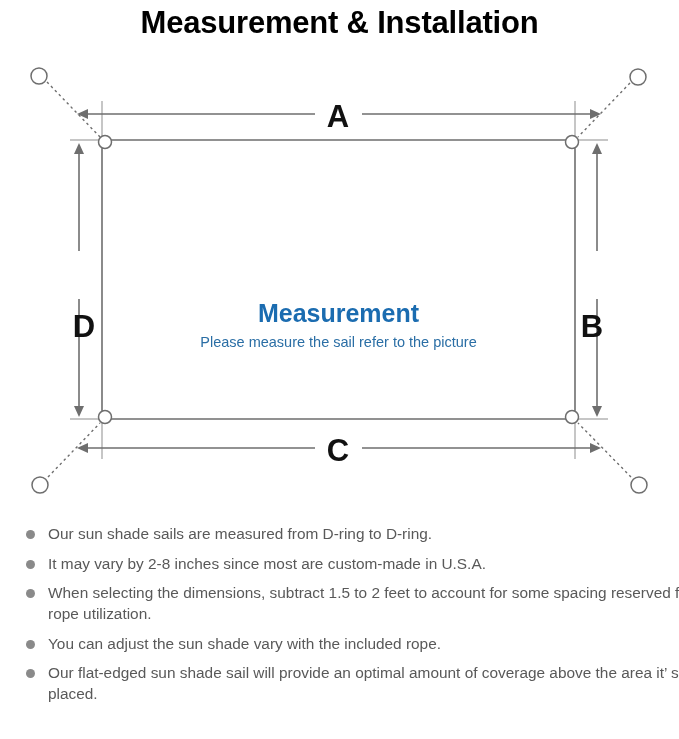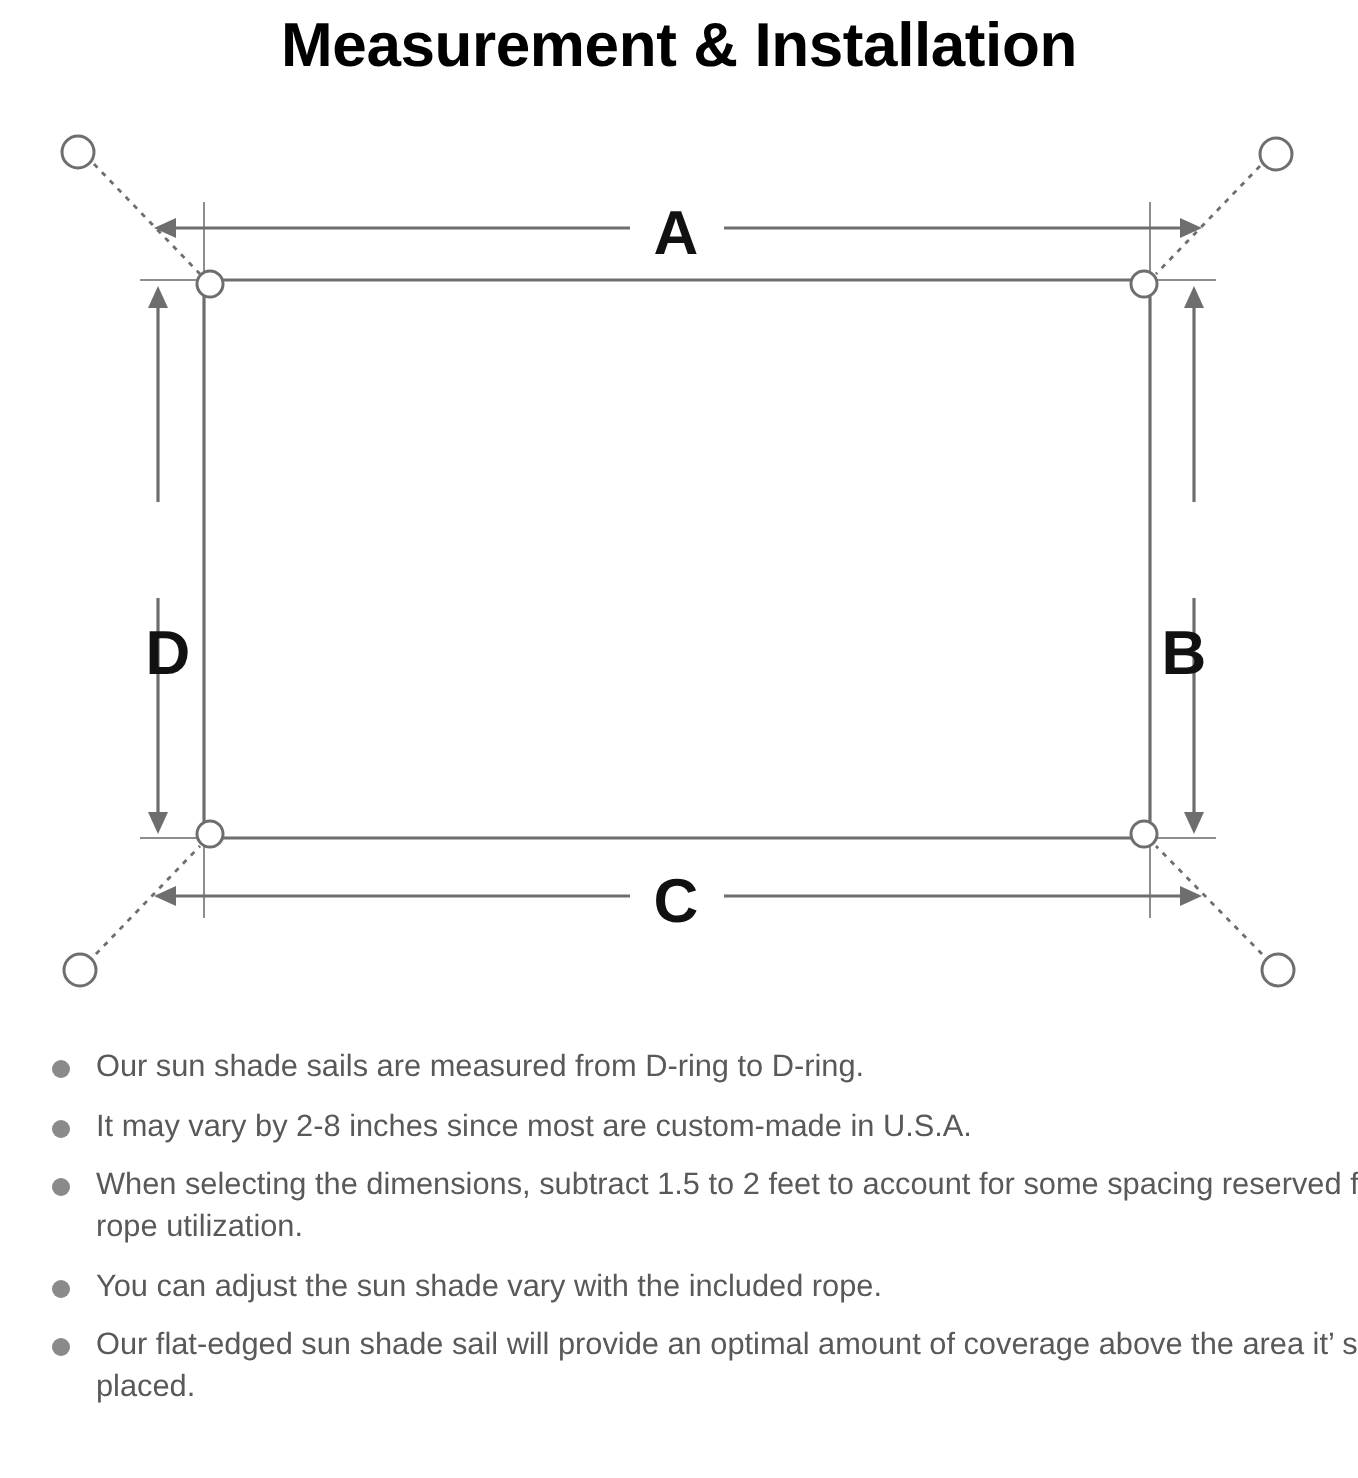--- a/index.html
+++ b/index.html
@@ -116,20 +116,24 @@
 
     <text x="338" y="81" text-anchor="middle" font-family="Liberation Sans, sans-serif" font-size="31" font-weight="bold" fill="#111111">A</text>
 
     <text x="592" y="291" text-anchor="middle" font-family="Liberation Sans, sans-serif" font-size="31" font-weight="bold" fill="#111111">B</text>
 
     <text x="338" y="415" text-anchor="middle" font-family="Liberation Sans, sans-serif" font-size="31" font-weight="bold" fill="#111111">C</text>
 
     <text x="84" y="291" text-anchor="middle" font-family="Liberation Sans, sans-serif" font-size="31" font-weight="bold" fill="#111111">D</text>
   </svg>
 
+  <div id="center-text">
+    <div id="center-title">Measurement</div>
+    <div id="center-sub">Please measure the sail refer to the picture</div>
+  </div>
 </div>
 
 <div id="bullets">
   <div class="bullet-row">
     <span class="bullet-dot"></span>
     <span class="bullet-text">Our sun shade sails are measured from D-ring to D-ring.</span>
   </div>
   <div class="bullet-row">
     <span class="bullet-dot"></span>
     <span class="bullet-text">It may vary by 2-8 inches since most are custom-made in U.S.A.</span>

